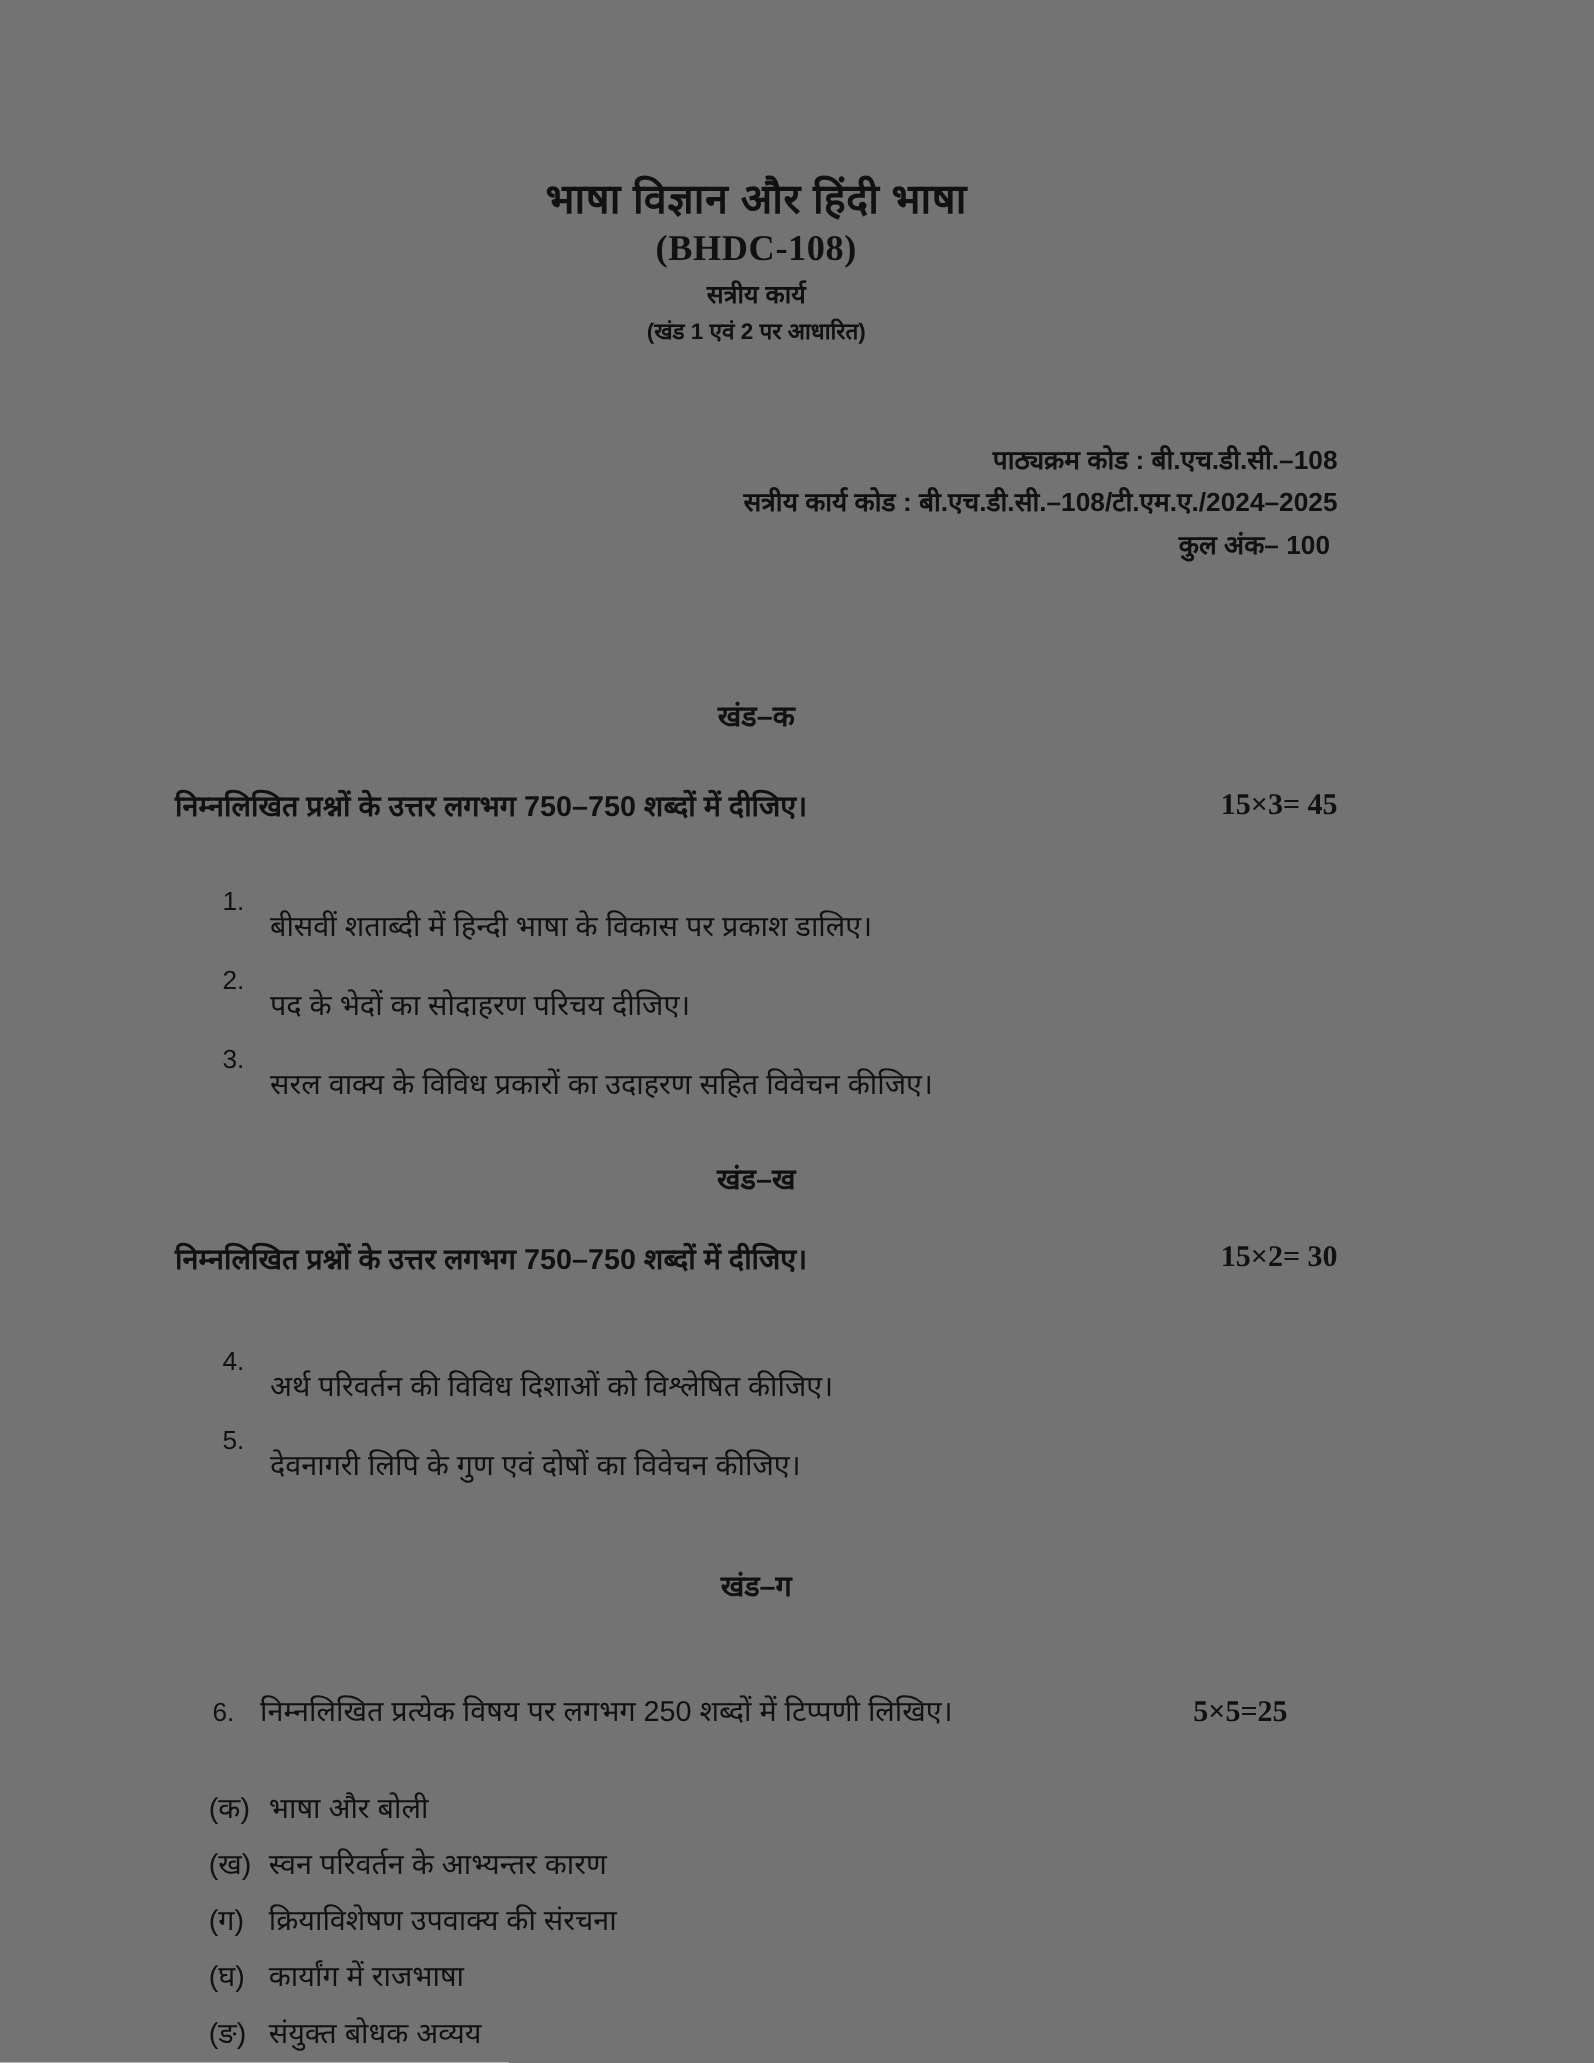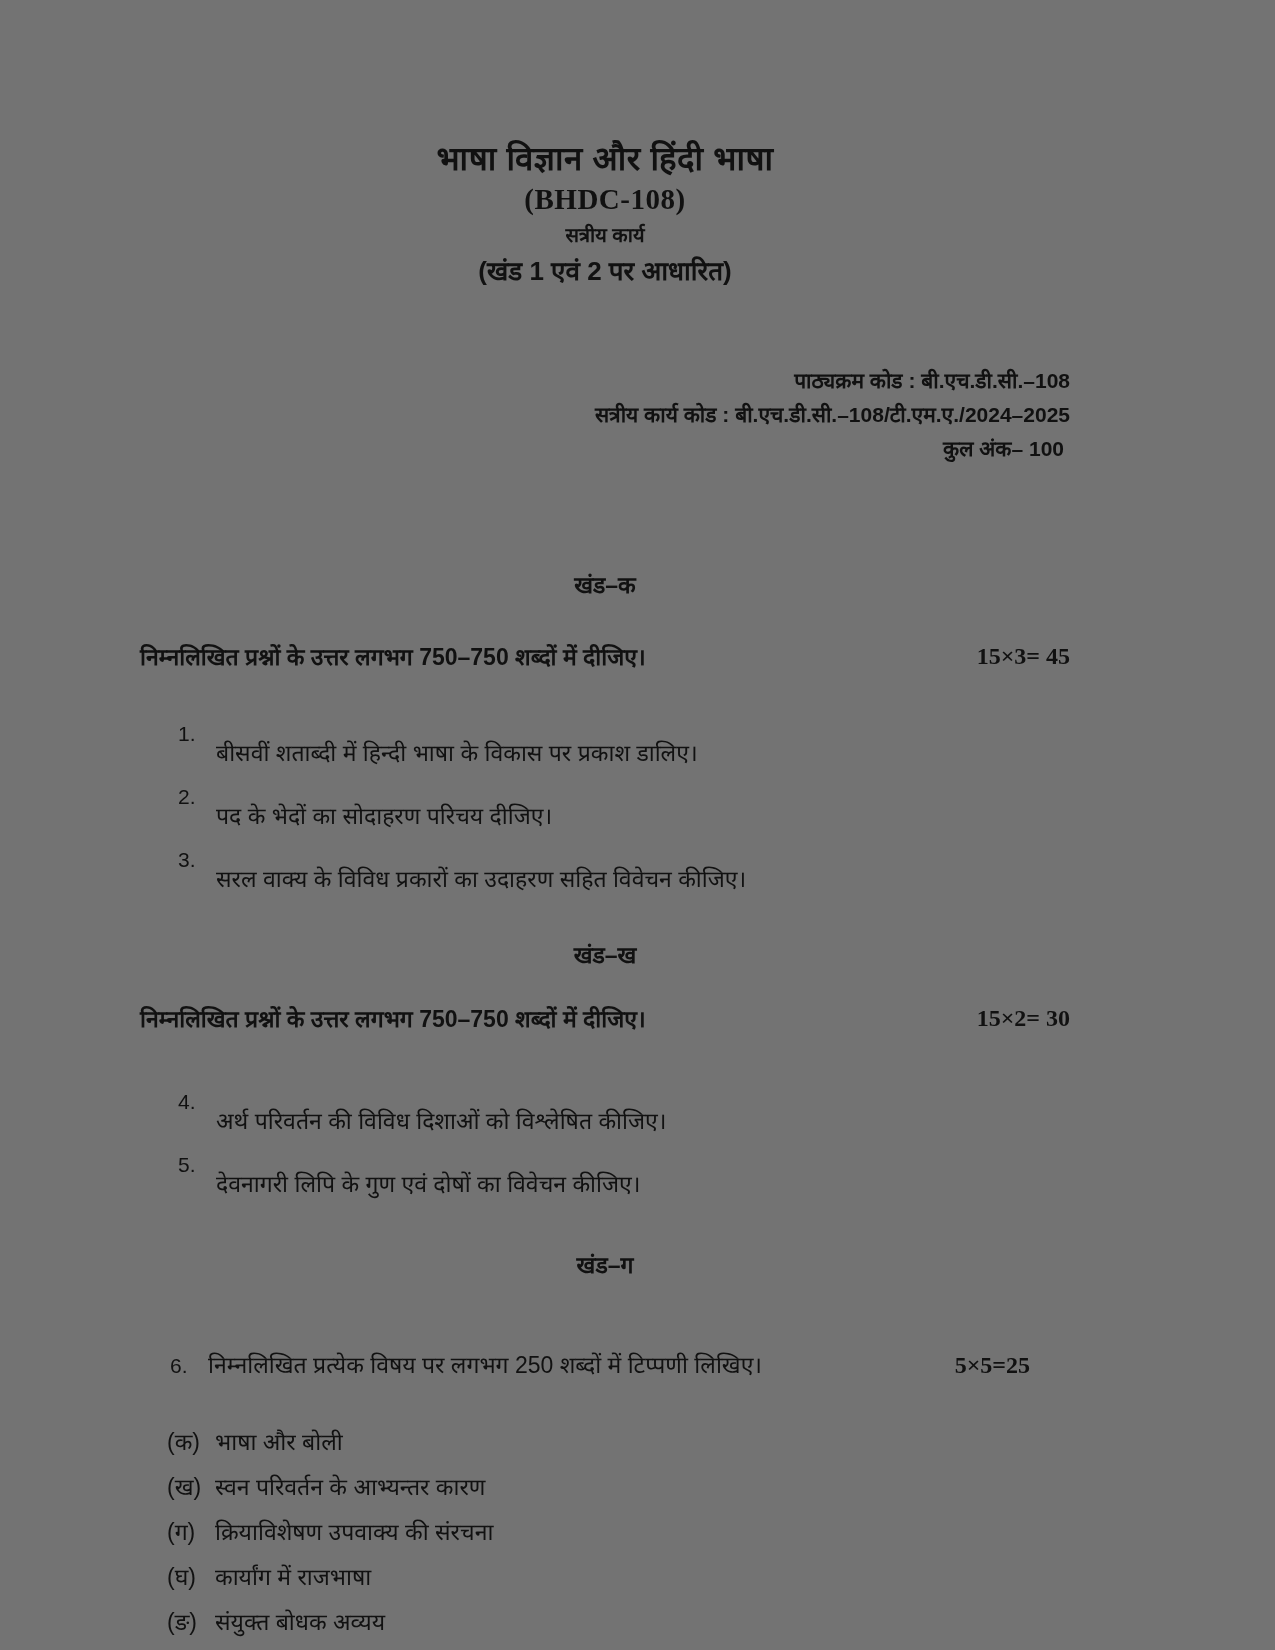--- a/index.html
+++ b/index.html
@@ -33,21 +33,21 @@
     margin-top: 4px;
     letter-spacing: 0.5px;
     text-align: center;
   }
   .doc-subtitle {
     font-size: 20px;
     font-weight: bold;
     margin-top: 5px;
   }
   .doc-basedon {
-    font-size: 26px;
+    font-size: 18px;
     font-weight: bold;
     margin-top: 4px;
   }
 
   
   .meta-block {
     margin-top: 76px;
     text-align: right;
     font-size: 21px;
     font-weight: bold;
@@ -56,21 +56,21 @@
   .meta-block .total-marks { padding-right: 6px; }
 
   
   .section-heading {
     text-align: center;
     font-size: 23px;
     font-weight: bold;
   }
   .sec-a .section-heading { margin-top: 102px; }
   .sec-b .section-heading { margin-top: 37px; text-align: center; }
-  .sec-c .section-heading { margin-top: 42px; }
+  .sec-c .section-heading { margin-top: 58px; }
 
   .instruction-row {
     display: flex;
     justify-content: space-between;
     align-items: center;
     font-size: 23px;
     font-weight: bold;
     margin-top: 40px;
   }
   .sec-b .instruction-row { margin-top: 32px; }

